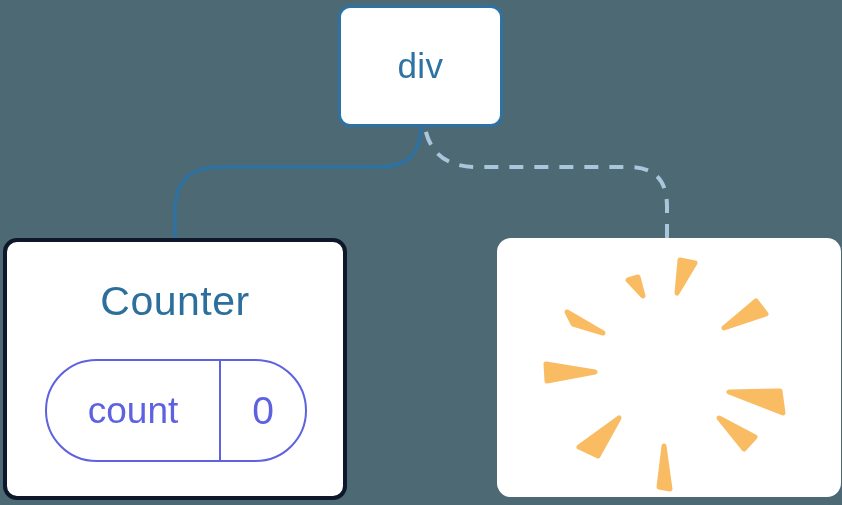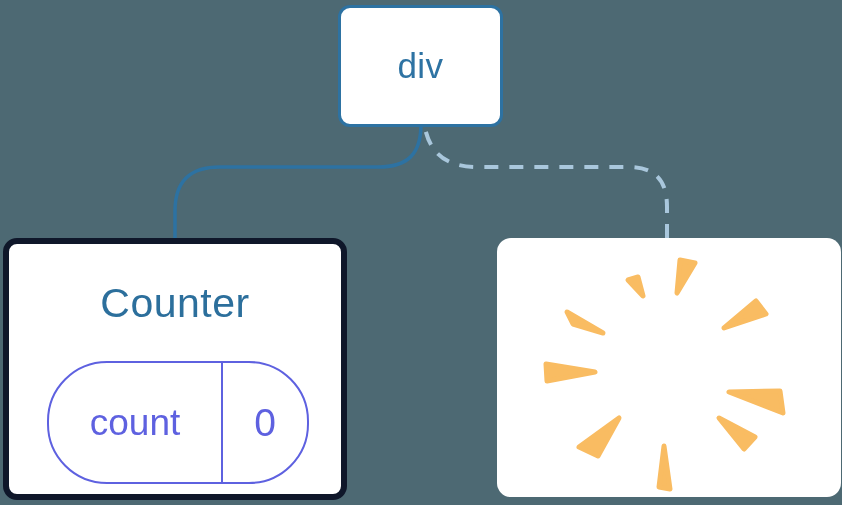--- a/index.html
+++ b/index.html
@@ -49,35 +49,35 @@
   }
   .node-root .root-label {
     color: #2E73A3;
     font-size: 35px;
     font-weight: 500;
     letter-spacing: 0.5px;
   }
   .node-counter {
     left: 3px; top: 238px;
     width: 344px; height: 262px;
-    border: 6px solid #0f172a;
+    border: 4px solid #0f172a;
     border-radius: 14px;
   }
   .counter-title {
     margin-top: 36px;
     text-align: center;
     color: #2C6F9C;
     font-size: 41px;
     font-weight: 500;
     letter-spacing: 0.5px;
   }
   .state-pill {
     position: absolute;
     left: 38px; top: 117px;
-    width: 262px; height: 123px;
+    width: 262px; height: 103px;
     border: 2.5px solid #5E61E0;
     border-radius: 60px;
     display: flex;
     box-sizing: border-box;
     color: #5E61E0;
     background: #FFFFFF;
   }
   .state-key-cell {
     width: 172px;
     border-right: 2.5px solid #5E61E0;

